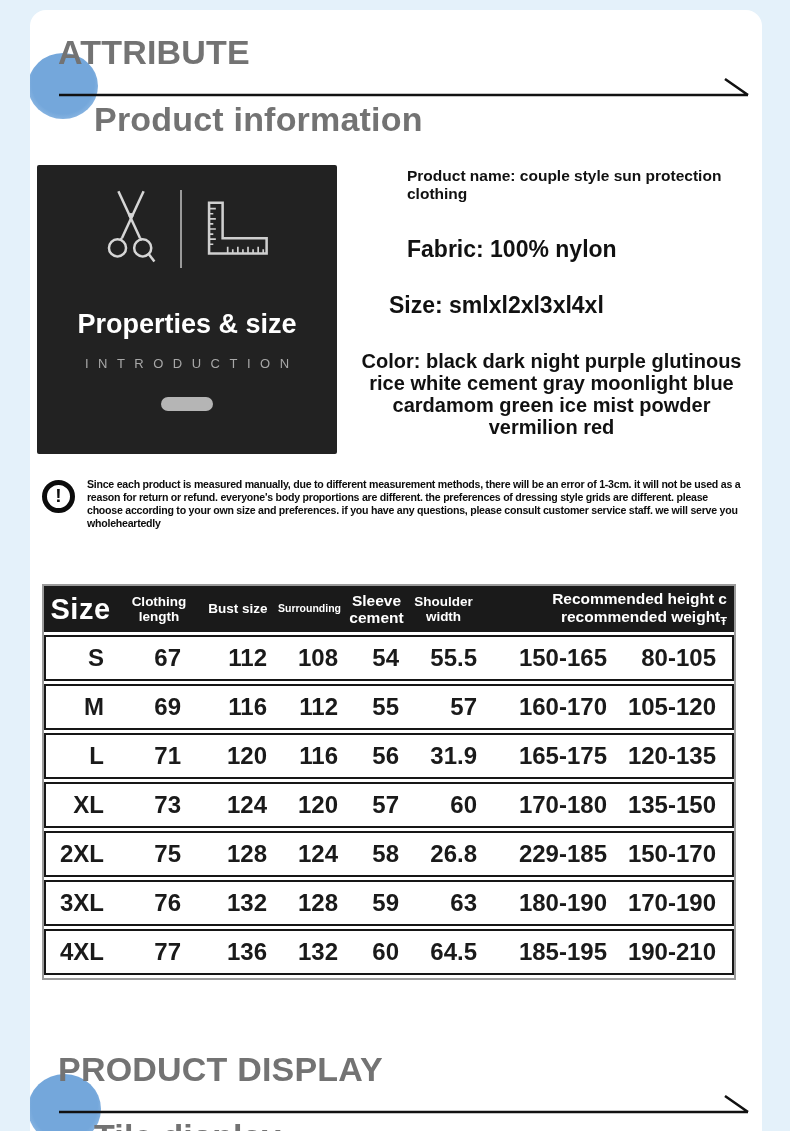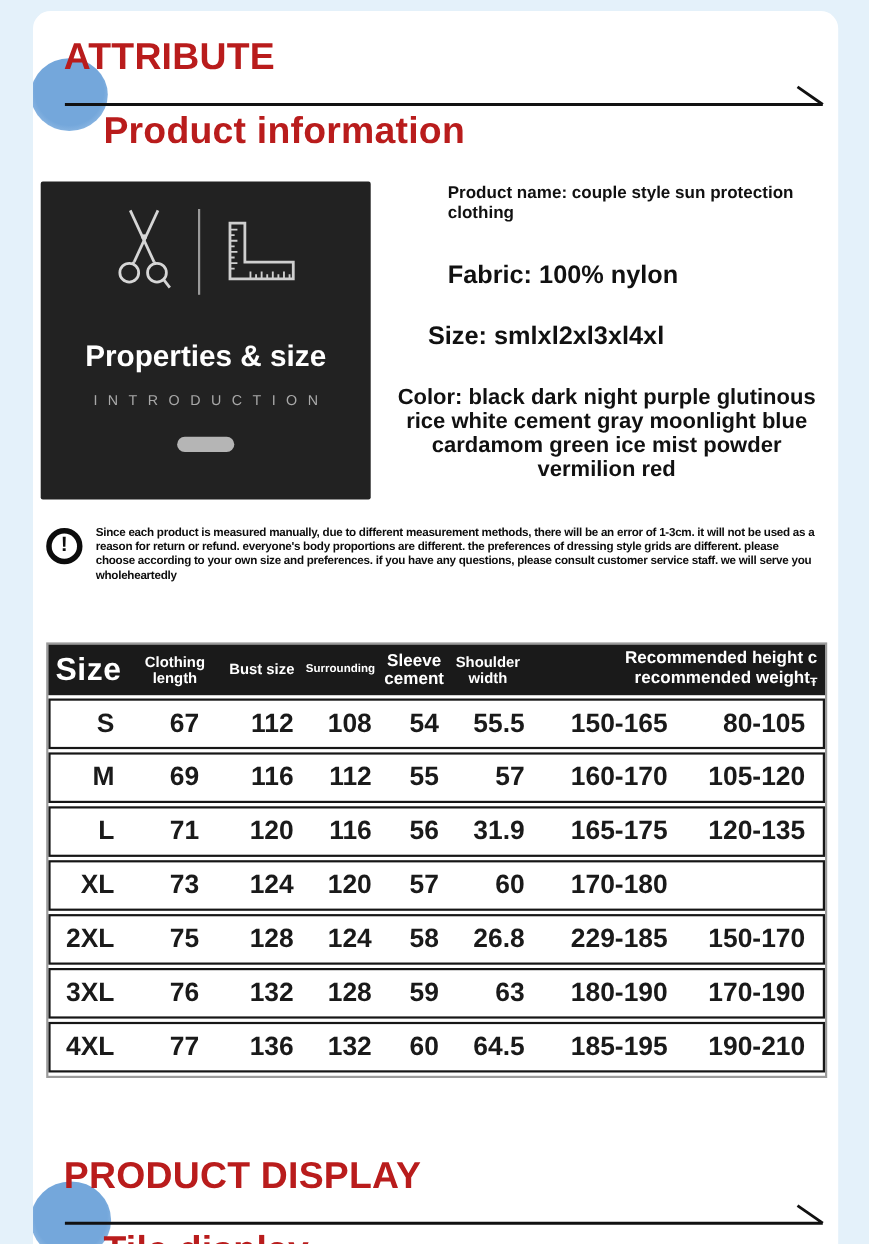--- a/index.html
+++ b/index.html
@@ -23,21 +23,21 @@
   .sec.bottom { padding-top:0; margin-top:70px; }
   .blob {
     position:absolute; left:-2px; top:43px;
     width:70px; height:66px; border-radius:50%;
     background:radial-gradient(circle at 50% 45%, #74a7db 62%, #9cc2e8 85%, rgba(156,194,232,0.55) 100%);
   }
   .sec.bottom .blob { top:24px; width:73px; height:70px; }
   .sec h1, .sec h2 {
     position:relative; z-index:1;
     font-size:34px; font-weight:700; line-height:1.14;
-    letter-spacing:0.2px; color:#b91c1c;
+    letter-spacing:0.2px; color:#737373;
   }
   .arrow-line { position:relative; z-index:1; display:block; margin-top:5px; }
   .sec h2 { margin-top:3px;margin-left:36px; }
   
   .props { display:flex; margin:26px 0 0 7px; }
   .dark-panel {
     flex:none; width:300px; height:289px;
     background:#222222; color:#fff;
     border-radius:2px;
   }
@@ -65,21 +65,21 @@
     border:5px solid #0c0c0c; border-radius:50%;
     display:flex; align-items:center; justify-content:center;
     font-weight:900; font-size:19px; color:#0c0c0c;
   }
   .disc-text {
     font-size:10.6px; font-weight:700; line-height:1.24;
     letter-spacing:-0.25px; color:#0c0c0c; max-width:668px;
   }
   
   .table-wrap {
-    margin:54px 10px 0 12px;
+    margin:54px 26px 0 12px;
     border:2px solid #9b9b9b;
     padding-bottom:3px;
     background:#fff;
     --cols:73px 84px 74px 69px 65px 69px 129px auto;
   }
   .thead {
     display:grid; grid-template-columns:var(--cols);
     align-items:center; height:46px;
     background:#1a1a1a; color:#ffffff;
   }
@@ -206,20 +206,21 @@
           <span class="tcell c7">120-135</span>
         </div>
         <div class="trow">
           <span class="tcell c0">XL</span>
           <span class="tcell c1">73</span>
           <span class="tcell c2">124</span>
           <span class="tcell c3">120</span>
           <span class="tcell c4">57</span>
           <span class="tcell c5">60</span>
           <span class="tcell c6">170-180</span>
+          <span class="tcell c7">135-150</span>
         </div>
         <div class="trow">
           <span class="tcell c0">2XL</span>
           <span class="tcell c1">75</span>
           <span class="tcell c2">128</span>
           <span class="tcell c3">124</span>
           <span class="tcell c4">58</span>
           <span class="tcell c5">26.8</span>
           <span class="tcell c6">229-185</span>
           <span class="tcell c7">150-170</span>

